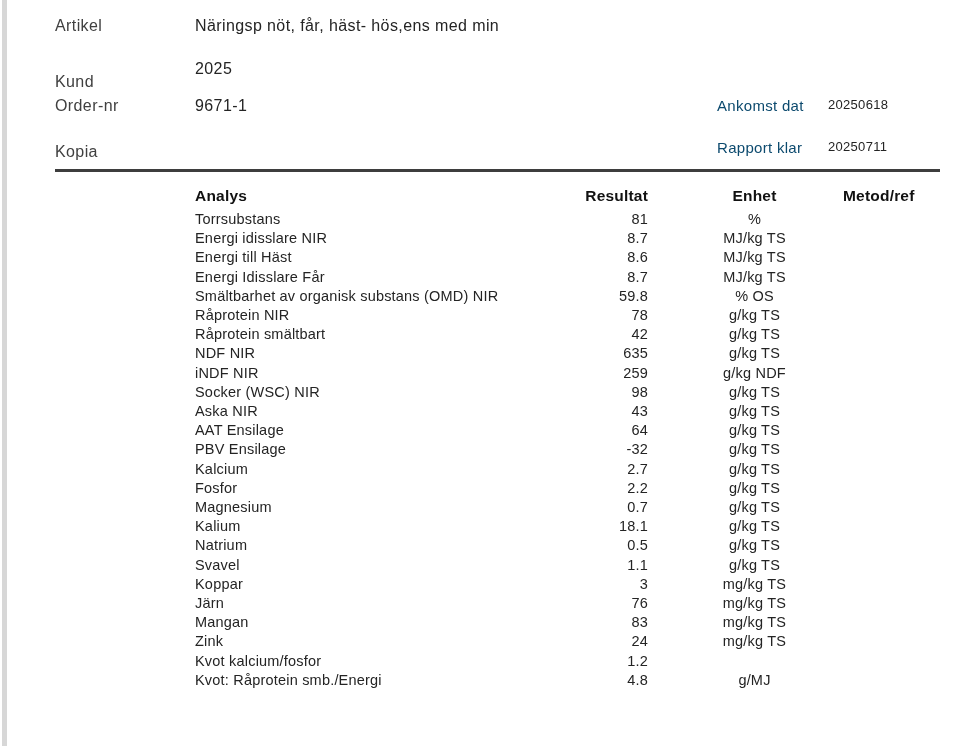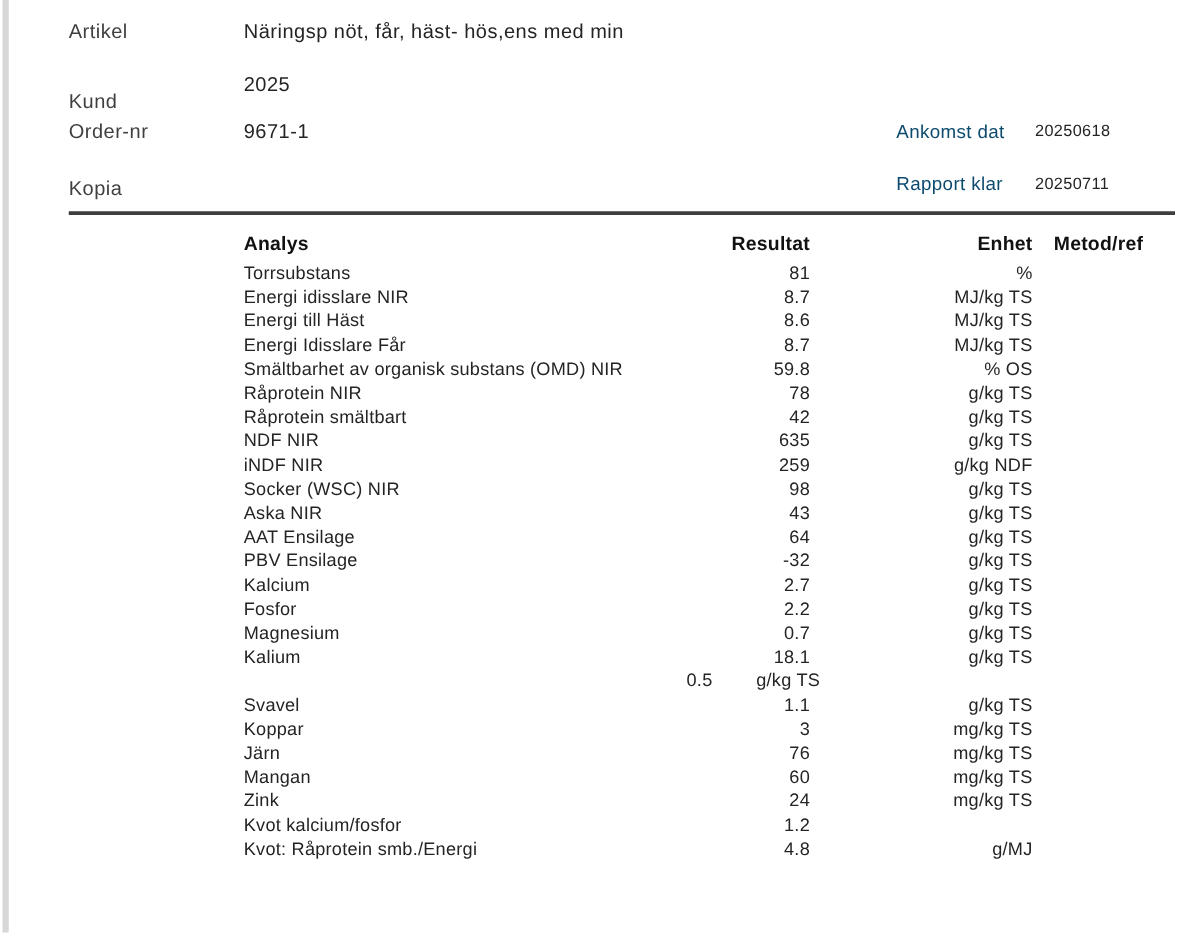--- a/index.html
+++ b/index.html
@@ -56,21 +56,21 @@
   }
   .trow.thead {
     font-weight: bold;
     font-size: 15.5px;
     line-height: 20px;
     margin-bottom: 4px;
     color: #111;
   }
   .c-analys  { text-align: left; white-space: nowrap; }
   .c-resultat{ text-align: right; }
-  .c-enhet   { text-align: right; padding-left: 35px; white-space: nowrap; }
+  .c-enhet   { text-align: center; padding-left: 35px; white-space: nowrap; }
   .c-metod   { text-align: left; padding-left: 17px; white-space: nowrap; }
 </style>
 </head>
 <body>
 
 <div class="left-strip"></div>
 
 <div id="f-artikel" class="hfield">Artikel</div>
 <div id="v-artikel" class="hval">Näringsp nöt, får, häst- hös,ens med min</div>
 
@@ -211,20 +211,21 @@
   </div>
 
   <div class="trow">
     <div class="c-analys">Kalium</div>
     <div class="c-resultat">18.1</div>
     <div class="c-enhet">g/kg TS</div>
     <div class="c-metod"></div>
   </div>
 
   <div class="trow">
+    <div class="c-analys">Natrium</div>
     <div class="c-resultat">0.5</div>
     <div class="c-enhet">g/kg TS</div>
     <div class="c-metod"></div>
   </div>
 
   <div class="trow">
     <div class="c-analys">Svavel</div>
     <div class="c-resultat">1.1</div>
     <div class="c-enhet">g/kg TS</div>
     <div class="c-metod"></div>
@@ -239,21 +240,21 @@
 
   <div class="trow">
     <div class="c-analys">Järn</div>
     <div class="c-resultat">76</div>
     <div class="c-enhet">mg/kg TS</div>
     <div class="c-metod"></div>
   </div>
 
   <div class="trow">
     <div class="c-analys">Mangan</div>
-    <div class="c-resultat">60</div>
+    <div class="c-resultat">83</div>
     <div class="c-enhet">mg/kg TS</div>
     <div class="c-metod"></div>
   </div>
 
   <div class="trow">
     <div class="c-analys">Zink</div>
     <div class="c-resultat">24</div>
     <div class="c-enhet">mg/kg TS</div>
     <div class="c-metod"></div>
   </div>

